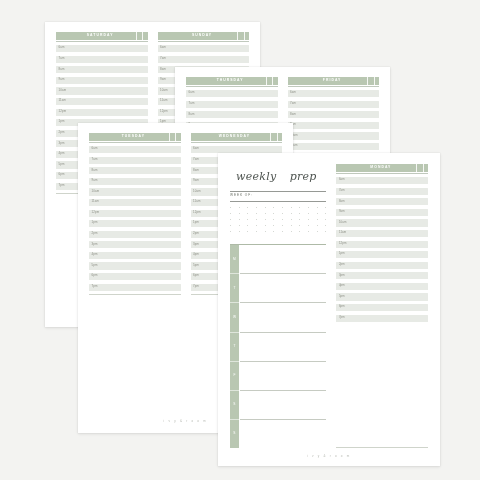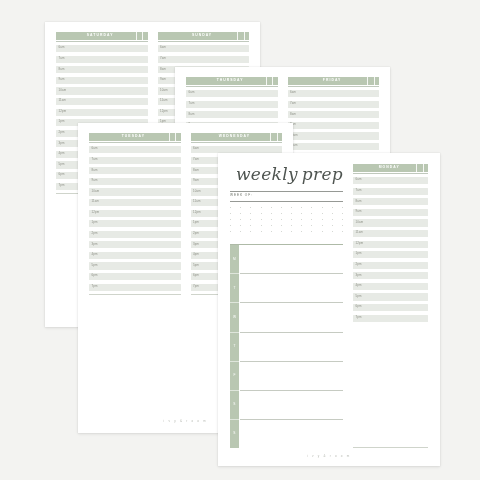--- a/index.html
+++ b/index.html
@@ -55,21 +55,21 @@
   
   .brand{
     text-align:center;font-size:3px;letter-spacing:1.7px;
     color:#b6b9b2;white-space:nowrap;
   }
 
   
   .script{
     font-family:"DejaVu Serif", serif;
     font-style:italic;
-    font-size:17px;
+    font-size:11px;
     color:#4e5450;
     letter-spacing:.3px;
     line-height:1;
     white-space:nowrap;
   }
   .weekof-wrap{margin-top:7px;}
   .weekof-top{height:.6px;background:#5d635c;opacity:.65;}
   .weekof-row{
     height:9px;display:flex;align-items:center;
   }
@@ -439,21 +439,21 @@
   <div class="brand" style="margin-top:5px;">i v y   &amp;   r o o m</div>
 </div>
 
 <div class="sheet" style="left:218px;top:153px;width:222px;height:313px;padding:11px 12px 8px 12px;box-sizing:border-box;display:flex;flex-direction:column;">
 
   <div style="display:flex;gap:10px;flex:1;">
 
     <div style="flex:1.05;display:flex;flex-direction:column;">
 
       <div style="padding-left:6px;padding-top:2px;">
-        <span class="script">weekly</span><span class="script small" style="margin-left:4px;">prep</span>
+        <span class="script">weekly</span><span class="script small" style="margin-left:13px;">prep</span>
       </div>
 
       <div class="weekof-wrap">
         <div class="weekof-top"></div>
         <div class="weekof-row">
           <span class="lbl">WEEK OF:</span>
         </div>
         <div class="weekof-bot"></div>
       </div>
 

